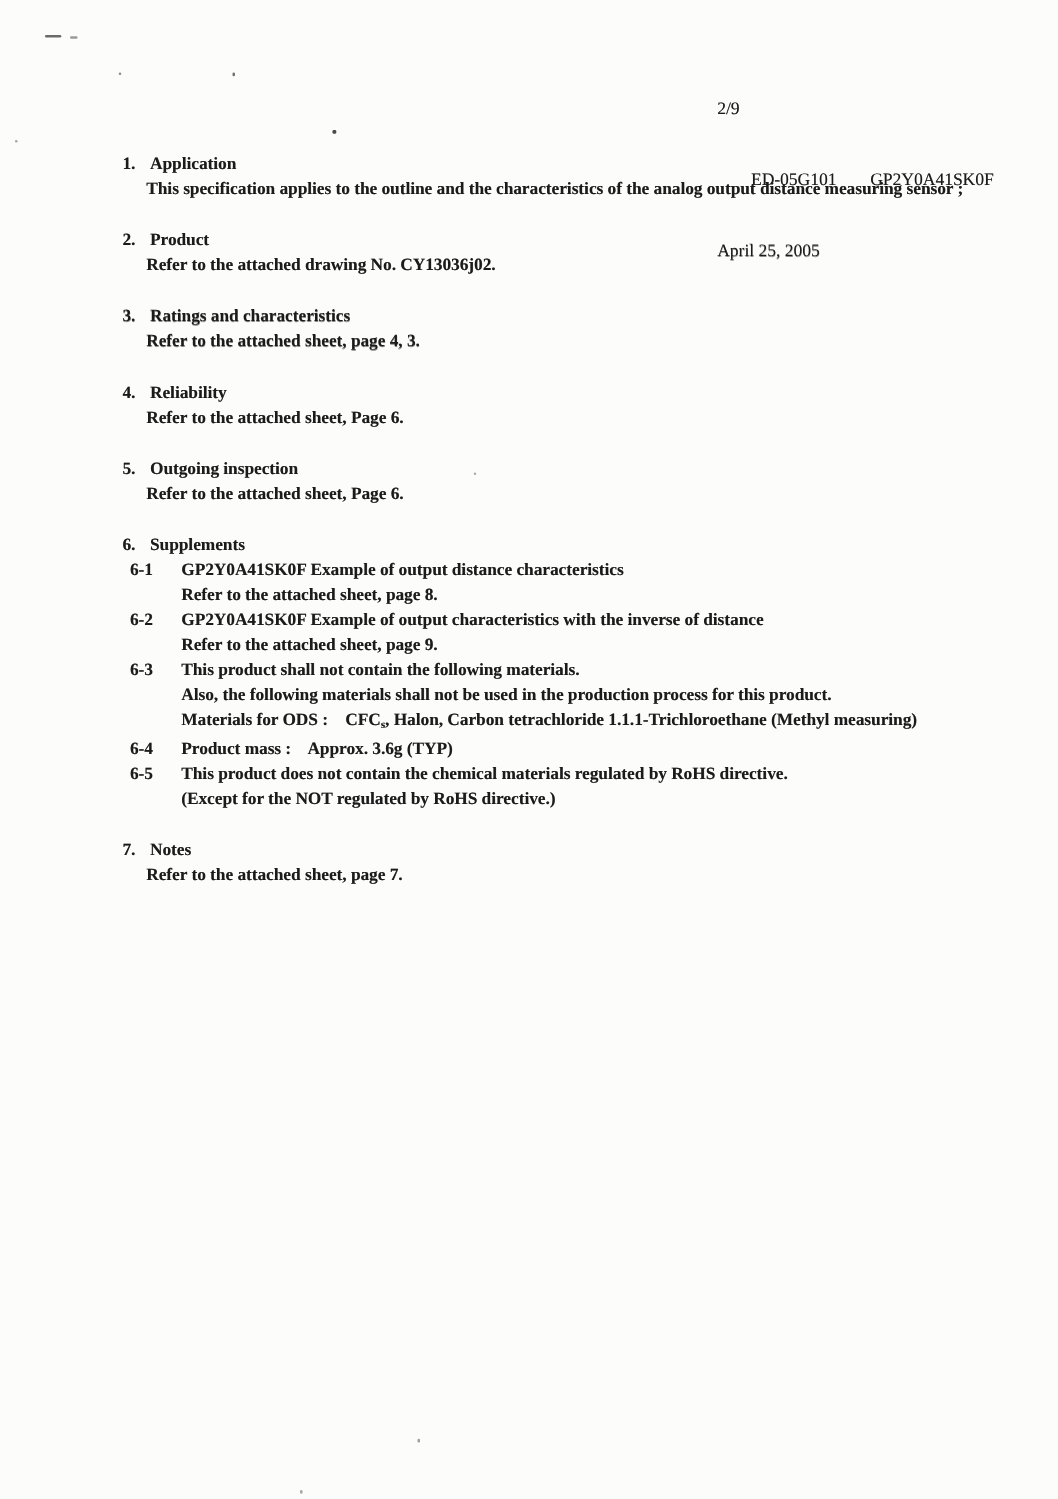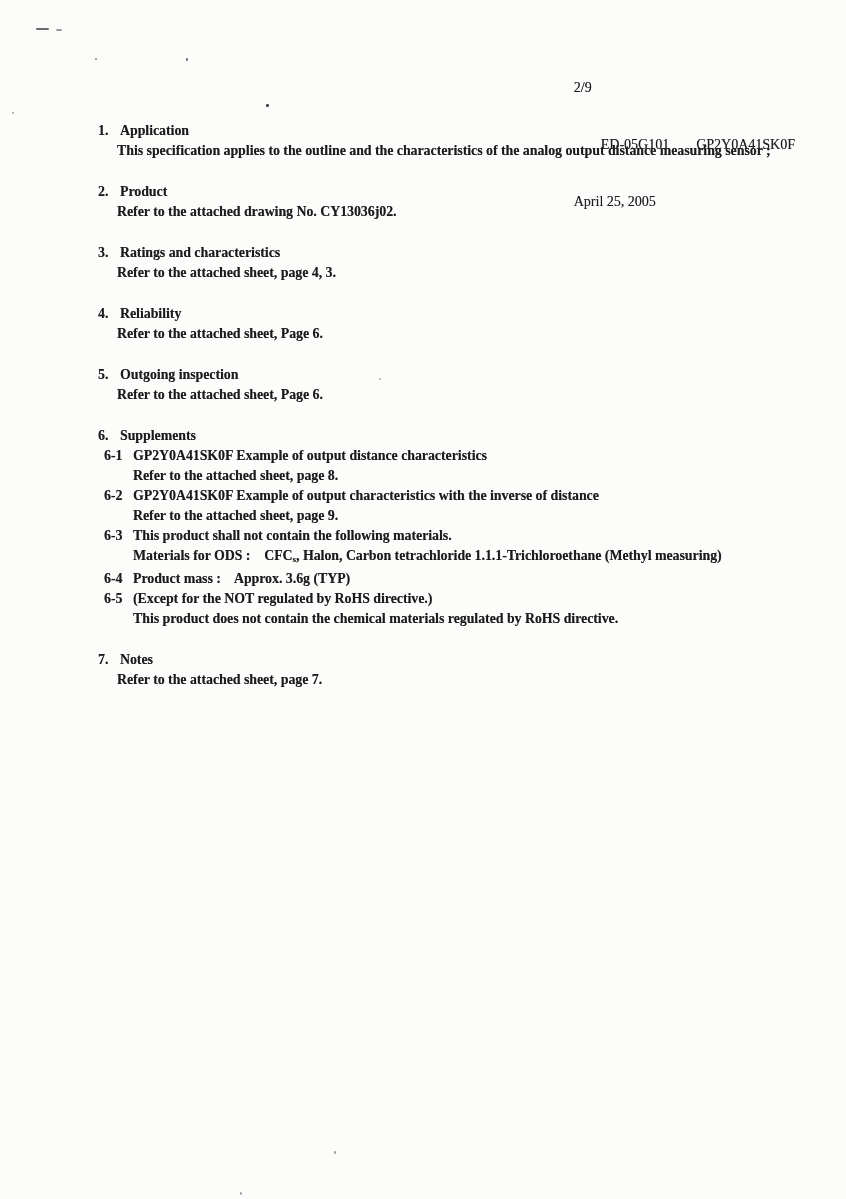--- a/index.html
+++ b/index.html
@@ -36,21 +36,21 @@
     line-height: 20px;
     font-weight: bold;
   }
   .section { margin-bottom: 21px; }
   .heading { white-space: pre-wrap; }
   .heading .num { display: inline-block; width: 22px; }
   .section-line {
     padding-left: 19px;
     white-space: pre-wrap;
   }
-  .supp-item { display: flex; margin-left: 6px; }
+  .supp-item { display: flex; margin-left: 6px; gap: 12px; }
   .supp-num { width: 29px; flex: none; }
   .supp-lines { flex: 1; min-width: 0; }
   .supp-line { white-space: pre-wrap; }
   .sub { font-size: 9px; vertical-align: -2px; }
 
   
   .artifact { position: absolute; border-radius: 1px; }
   .a1 { left: 36px;  top: 28px;   width: 13px; height: 2px; background: #6a6a6a; }
   .a2 { left: 56px;  top: 29px;   width: 6px;  height: 2px; background: #9a9a9a; }
   .a3 { left: 95px;  top: 58px;   width: 2px;  height: 2px; background: #8a8a8a; }
@@ -116,34 +116,35 @@
           <span class="supp-num">6-2</span>
           <div class="supp-lines">
             <div class="supp-line"><span>GP2Y0A41SK0F Example of output characteristics with the inverse of distance</span></div>
             <div class="supp-line"><span>Refer to the attached sheet, page 9.</span></div>
           </div>
         </div>
         <div class="supp-item">
           <span class="supp-num">6-3</span>
           <div class="supp-lines">
             <div class="supp-line"><span>This product shall not contain the following materials.</span></div>
+            <div class="supp-line"><span>Also, the following materials shall not be used in the production process for this product.</span></div>
             <div class="supp-line"><span>Materials for ODS :    CFC</span><span class="sub">s</span><span>, Halon, Carbon tetrachloride 1.1.1-Trichloroethane (Methyl measuring)</span></div>
           </div>
         </div>
         <div class="supp-item">
           <span class="supp-num">6-4</span>
           <div class="supp-lines">
             <div class="supp-line"><span>Product mass :    Approx. 3.6g (TYP)</span></div>
           </div>
         </div>
         <div class="supp-item">
           <span class="supp-num">6-5</span>
           <div class="supp-lines">
+            <div class="supp-line"><span>This product does not contain the chemical materials regulated by RoHS directive.</span></div>
             <div class="supp-line"><span>(Except for the NOT regulated by RoHS directive.)</span></div>
-            <div class="supp-line"><span>This product does not contain the chemical materials regulated by RoHS directive.</span></div>
           </div>
         </div>
       </div>
       <div class="section">
         <div class="heading"><span class="num">7.</span><span class="title">Notes</span></div>
         <div class="section-line"><span>Refer to the attached sheet, page 7.</span></div>
       </div>
     </div>
 
 </div>

